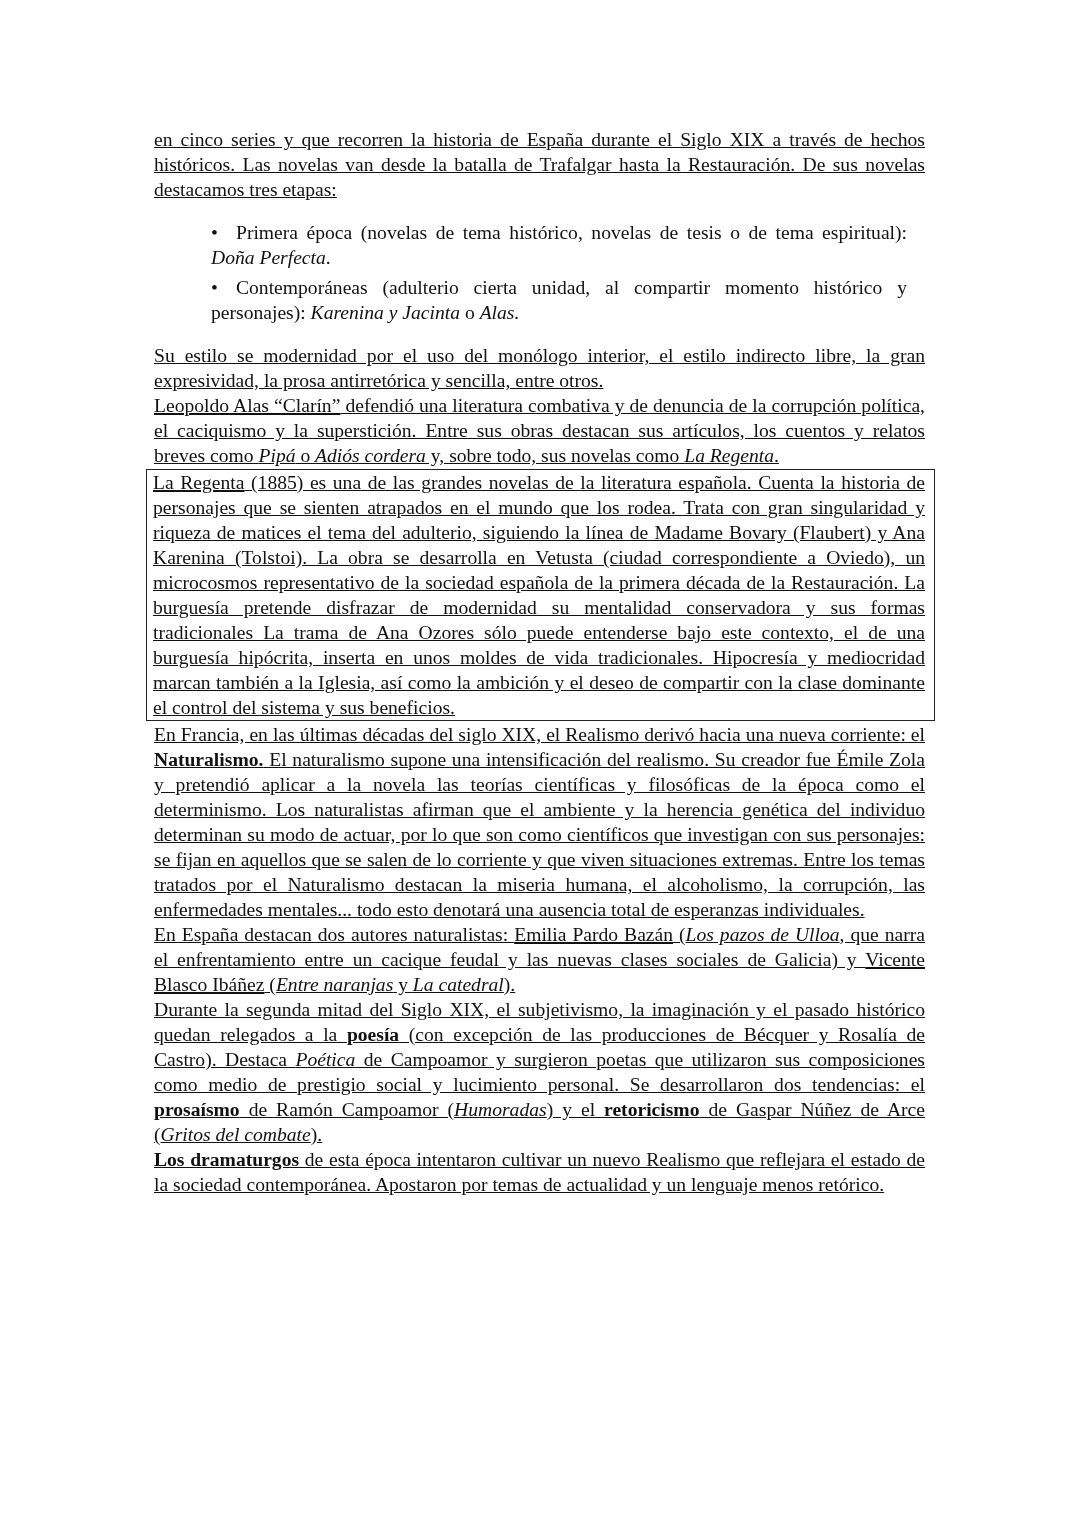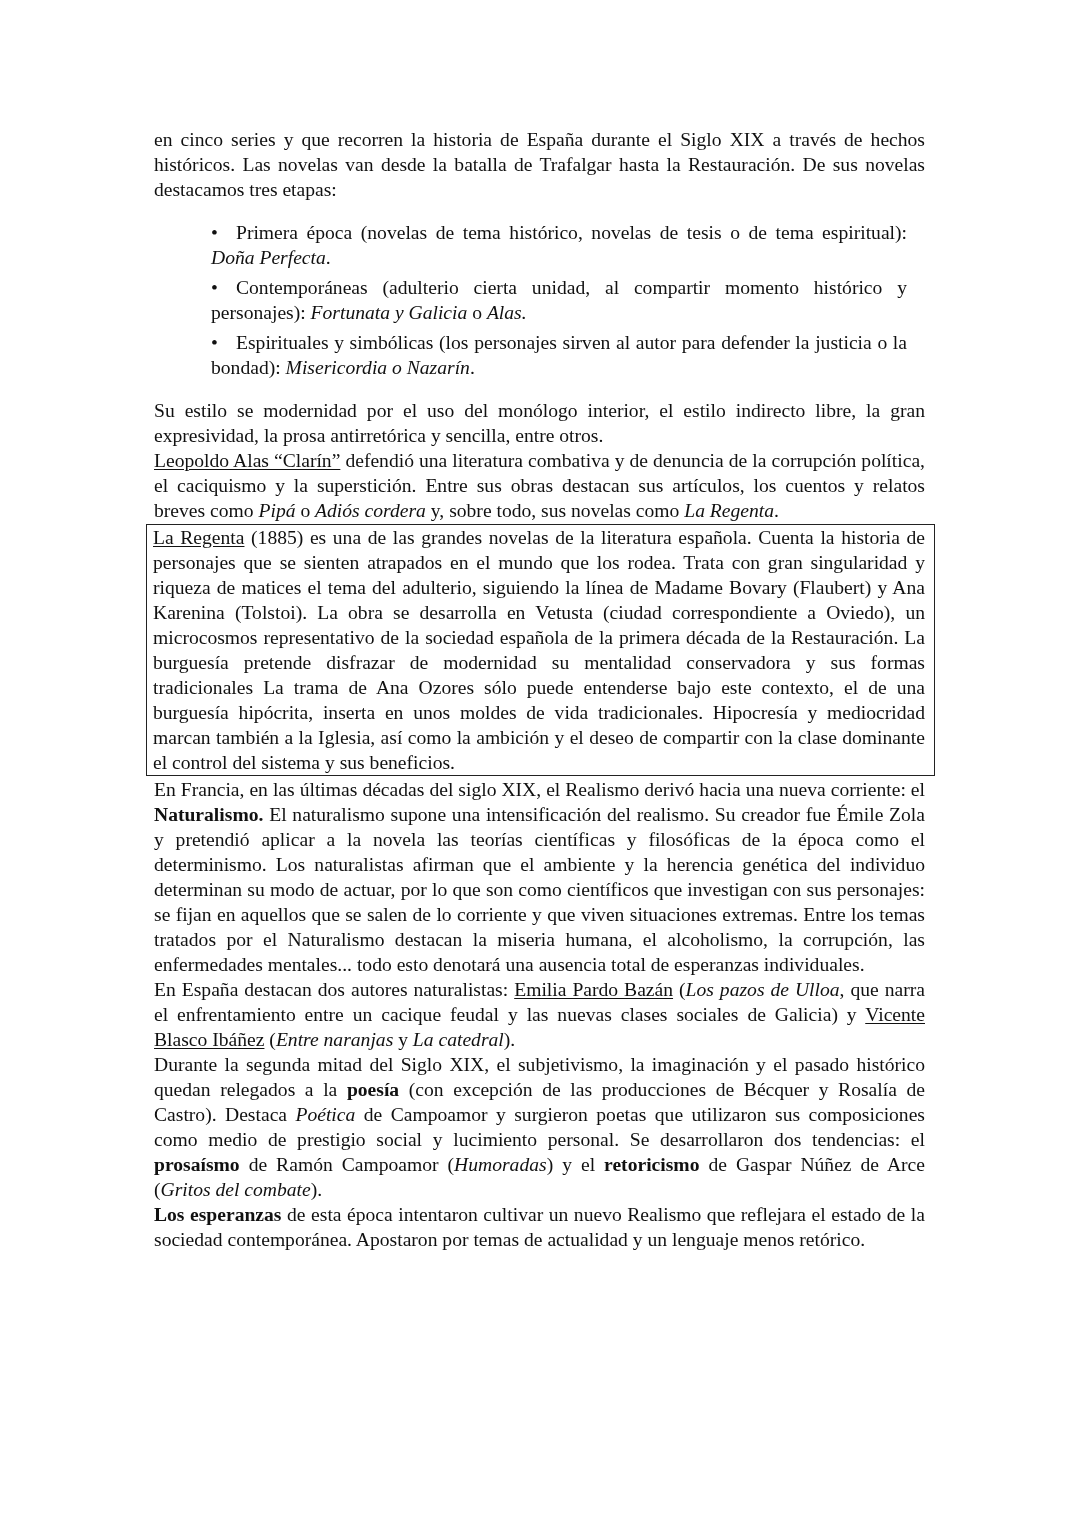--- a/index.html
+++ b/index.html
@@ -19,20 +19,21 @@
       position: absolute;
       left: 154px;
       top: 127px;
       width: 771px;
       font-size: 19.6px;
       line-height: 25px;
     }
     .p {
       margin: 0;
       text-align: justify;
+      text-decoration: underline;
     }
     .bullets {
       margin: 18px;
       padding: 0;
       list-style: none;
     }
     .bullets li {
       position: relative;
       margin-left: 39px;
       text-align: justify;
@@ -56,33 +57,32 @@
   </style>
 </head>
 <body>
 
 <div class="page">
 
   <p class="p"><span>en cinco series y que recorren la historia de España durante el Siglo XIX a través de hechos históricos. Las novelas van desde la batalla de Trafalgar hasta la Restauración. De sus novelas destacamos tres etapas:</span></p>
 
   <ul class="bullets">
     <li><span class="dot">•</span><span>Primera época (novelas de tema histórico, novelas de tesis o de tema espiritual): </span><span class="i">Doña Perfecta</span><span>.</span></li>
-    <li><span class="dot">•</span><span>Contemporáneas (adulterio cierta unidad, al compartir momento histórico y personajes): </span><span class="i">Fortunata y Galicia</span><span> o </span><span class="i">Alas.</span></li>
-    <li style="margin-bottom:0"><span class="dot">•</span><span>Espirituales y simbólicas (los personajes sirven al autor para defender la justicia o la bondad): </span><span class="i">Misericordia o Nazarín</span><span>.</span></li>
+    <li><span class="dot">•</span><span>Contemporáneas (adulterio cierta unidad, al compartir momento histórico y personajes): </span><span class="i">Karenina y Jacinta</span><span> o </span><span class="i">Alas.</span></li>
   </ul>
 
   <p class="p">Su estilo se modernidad por el uso del monólogo interior, el estilo indirecto libre, la gran expresividad, la prosa antirretórica y sencilla, entre otros.</p>
 
   <p class="p"><span class="u">Leopoldo Alas “Clarín”</span><span> defendió una literatura combativa y de denuncia de la corrupción política, el caciquismo y la superstición. Entre sus obras destacan sus artículos, los cuentos y relatos breves como </span><span class="i">Pipá</span><span> o </span><span class="i">Adiós cordera</span><span> y, sobre todo, sus novelas como </span><span class="i">La Regenta</span><span>.</span></p>
 
   <div class="box">
     <p class="p"><span class="u">La Regenta</span><span> (1885) es una de las grandes novelas de la literatura española. Cuenta la historia de personajes que se sienten atrapados en el mundo que los rodea. Trata con gran singularidad y riqueza de matices el tema del adulterio, siguiendo la línea de Madame Bovary (Flaubert) y Ana Karenina (Tolstoi). La obra se desarrolla en Vetusta (ciudad correspondiente a Oviedo), un microcosmos representativo de la sociedad española de la primera década de la Restauración. La burguesía pretende disfrazar de modernidad su mentalidad conservadora y sus formas tradicionales La trama de Ana Ozores sólo puede entenderse bajo este contexto, el de una burguesía hipócrita, inserta en unos moldes de vida tradicionales. Hipocresía y mediocridad marcan también a la Iglesia, así como la ambición y el deseo de compartir con la clase dominante el control del sistema y sus beneficios.</span></p>
   </div>
 
   <p class="p"><span>En Francia, en las últimas décadas del siglo XIX, el Realismo derivó hacia una nueva corriente: el </span><span class="b">Naturalismo.</span><span> El naturalismo supone una intensificación del realismo. Su creador fue Émile Zola y pretendió aplicar a la novela las teorías científicas y filosóficas de la época como el determinismo. Los naturalistas afirman que el ambiente y la herencia genética del individuo determinan su modo de actuar, por lo que son como científicos que investigan con sus personajes: se fijan en aquellos que se salen de lo corriente y que viven situaciones extremas. Entre los temas tratados por el Naturalismo destacan la miseria humana, el alcoholismo, la corrupción, las enfermedades mentales... todo esto denotará una ausencia total de esperanzas individuales.</span></p>
 
   <p class="p"><span>En España destacan dos autores naturalistas: </span><span class="u">Emilia Pardo Bazán</span><span> (</span><span class="i">Los pazos de Ulloa</span><span>, que narra el enfrentamiento entre un cacique feudal y las nuevas clases sociales de Galicia) y </span><span class="u">Vicente Blasco Ibáñez</span><span> (</span><span class="i">Entre naranjas</span><span> y </span><span class="i">La catedral</span><span>).</span></p>
 
   <p class="p"><span>Durante la segunda mitad del Siglo XIX, el subjetivismo, la imaginación y el pasado histórico quedan relegados a la </span><span class="b">poesía</span><span> (con excepción de las producciones de Bécquer y Rosalía de Castro). Destaca </span><span class="i">Poética</span><span> de Campoamor y surgieron poetas que utilizaron sus composiciones como medio de prestigio social y lucimiento personal. Se desarrollaron dos tendencias: el </span><span class="b">prosaísmo</span><span> de Ramón Campoamor (</span><span class="i">Humoradas</span><span>) y el </span><span class="b">retoricismo</span><span> de Gaspar Núñez de Arce (</span><span class="i">Gritos del combate</span><span>).</span></p>
 
-  <p class="p"><span class="b">Los esperanzas</span><span> de esta época intentaron cultivar un nuevo Realismo que reflejara el estado de la sociedad contemporánea. Apostaron por temas de actualidad y un lenguaje menos retórico.</span></p>
+  <p class="p"><span class="b">Los dramaturgos</span><span> de esta época intentaron cultivar un nuevo Realismo que reflejara el estado de la sociedad contemporánea. Apostaron por temas de actualidad y un lenguaje menos retórico.</span></p>
 
 </div>
 
 </body></html>

